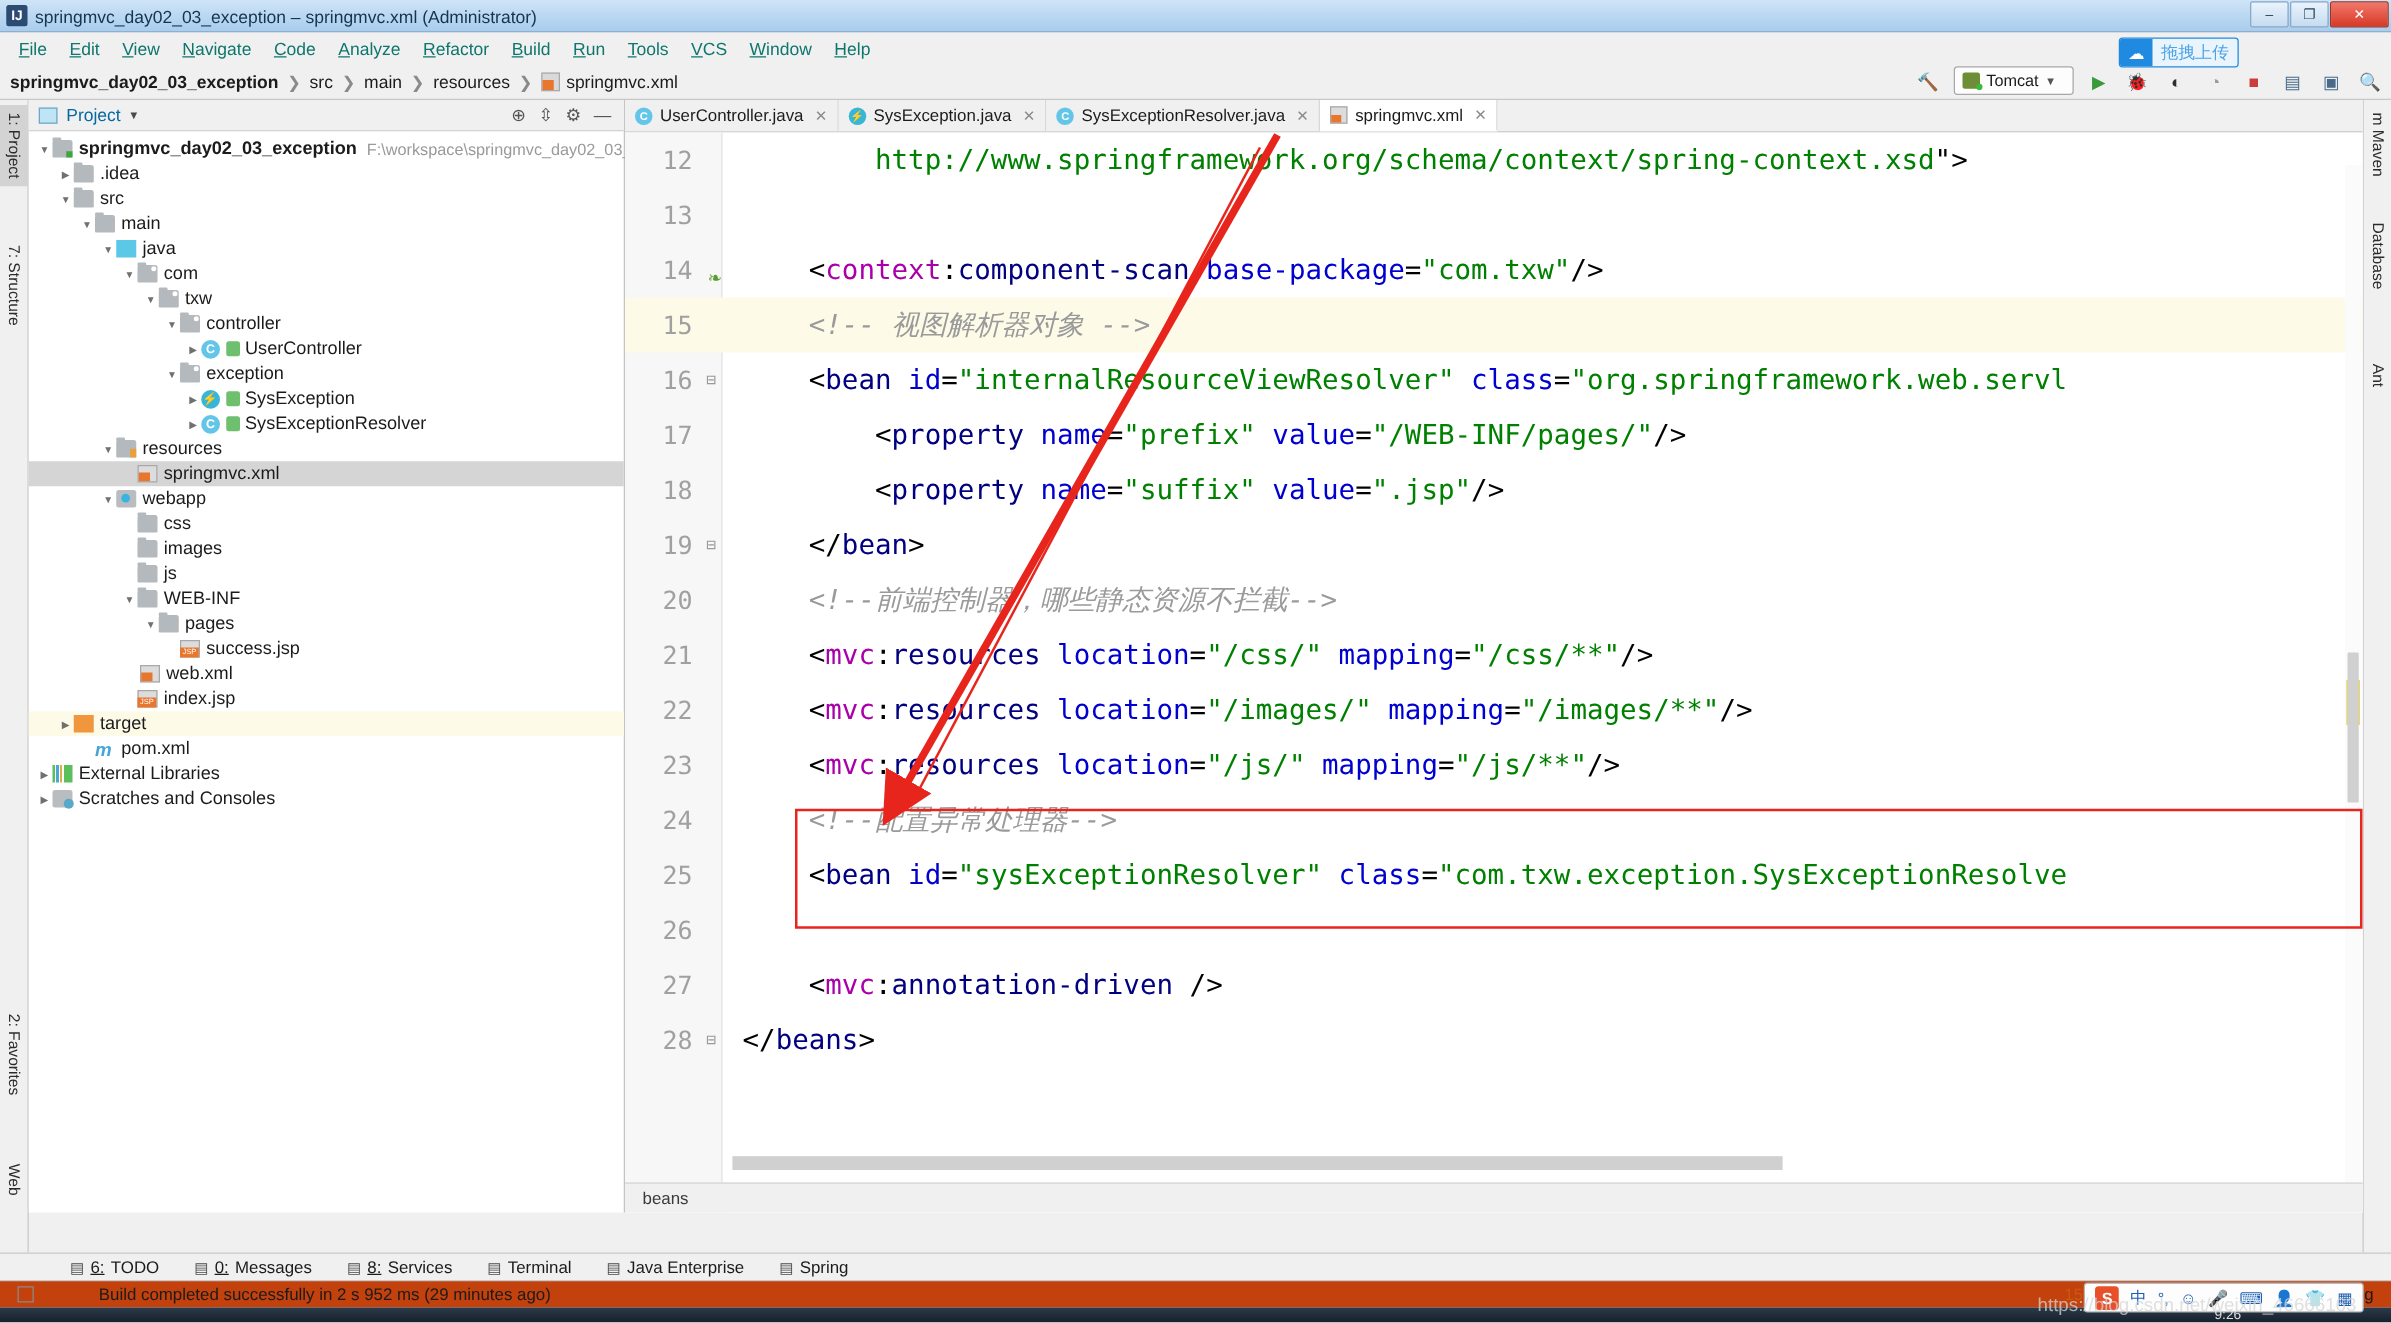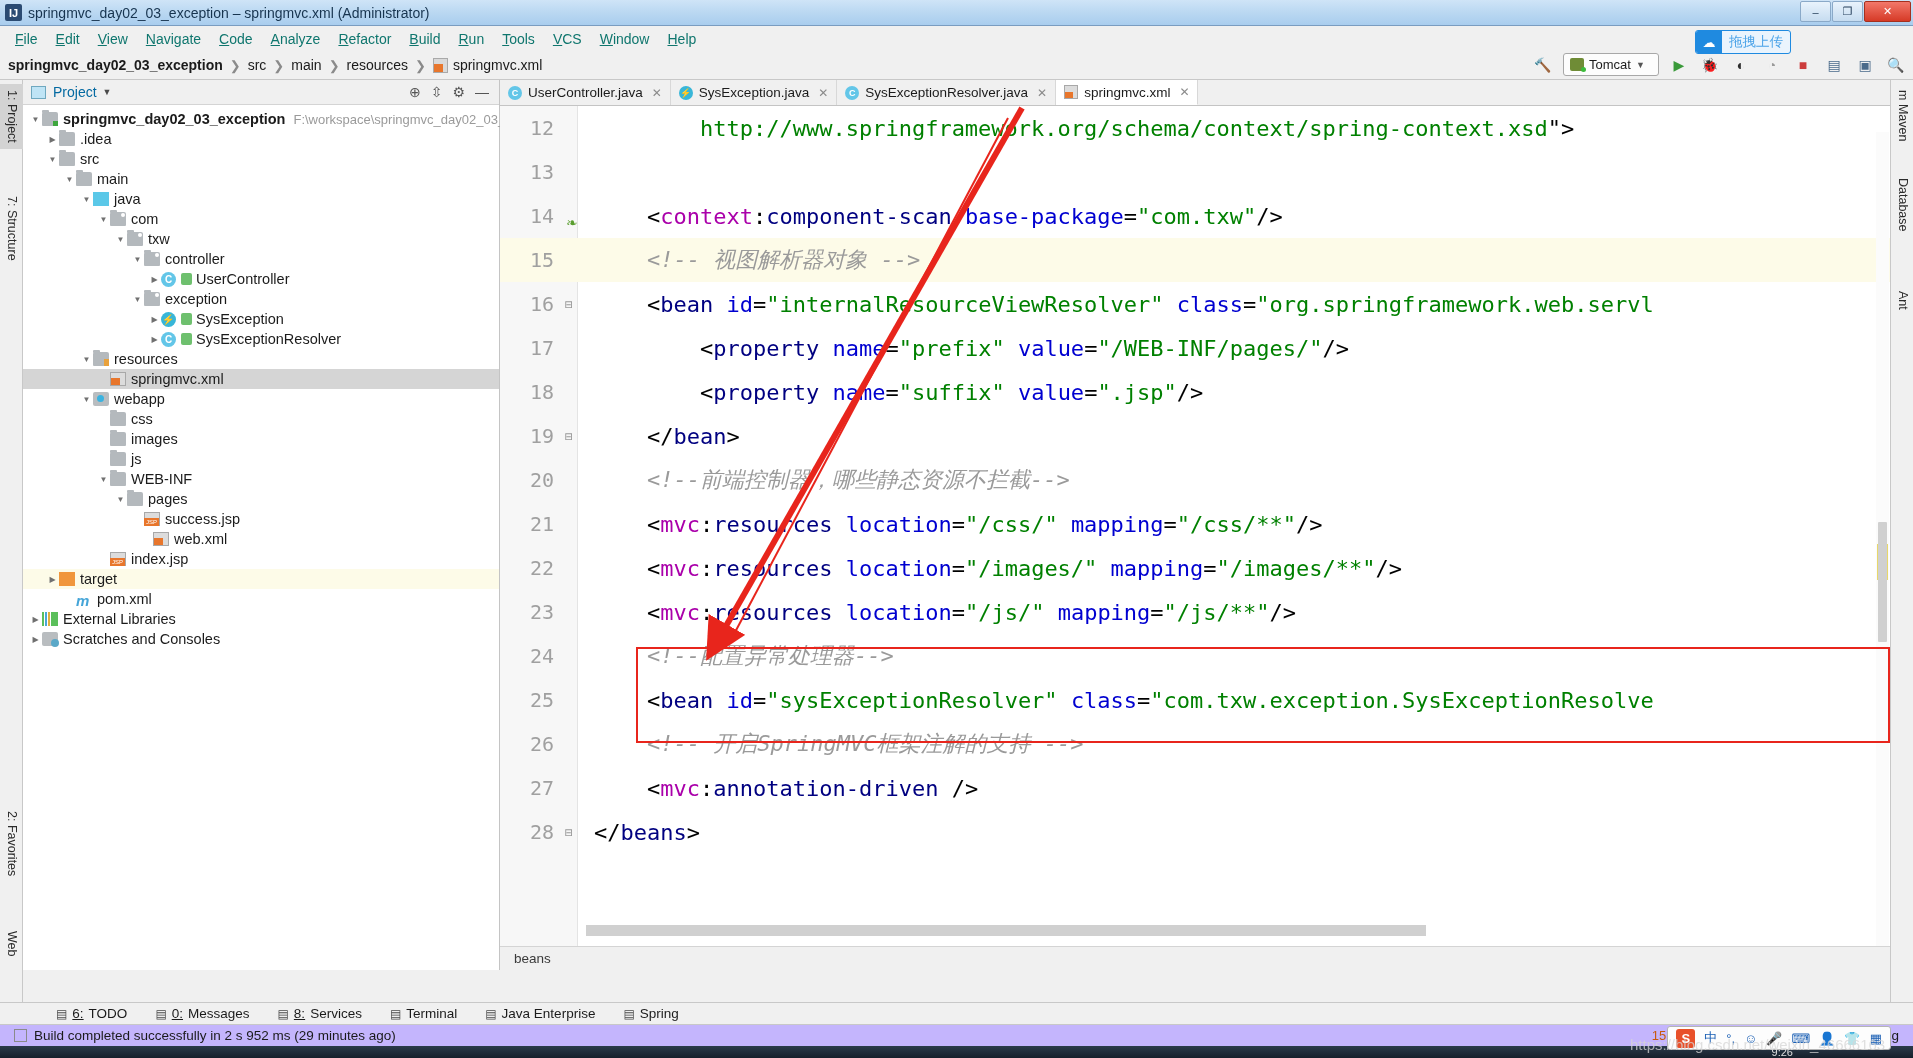--- a/index.html
+++ b/index.html
@@ -239,23 +239,23 @@
     position: absolute; left: 0; top: 1002px; width: 1913px; height: 22px;
     background: #f0f0f0; border-top: 1px solid #c8c8c8;
     display: flex; align-items: center; padding-left: 56px; gap: 28px;
   }
   .btw { font-size: 13.5px; color: #1b1b1b; display: flex; align-items: center; gap: 5px; }
   .btw .u { text-decoration: underline; }
 
   
   .statusbar {
     position: absolute; left: 0; top: 1024px; width: 1913px; height: 22px;
-    background: #c4b5fd; border-top: 1px solid #c8c8c8;
+    background: #c2410c; border-top: 1px solid #c8c8c8;
     display: flex; align-items: center; padding-left: 14px;
-    font-size: 13.5px; color: #1b1b1b;
+    font-size: 13.5px; color: #1b1b1b; gap: 45px;
   }
   .sb-ico { width: 13px; height: 13px; border: 1px solid #8a8a8a; margin-right: 7px; }
   .sb-right { margin-left: auto; display: flex; align-items: center; gap: 10px; padding-right: 14px; }
   .evt-badge { width: 15px; height: 15px; border-radius: 50%; background: #4caf50; color: #fff;
     font-size: 10px; display:flex; align-items:center; justify-content:center; }
 
   
   .taskbar {
     position: absolute; left: 0; top: 1046px; width: 1913px; height: 12px;
     background: linear-gradient(to bottom,#2b3a4a,#16202c);
@@ -495,21 +495,21 @@
         <div class="trow" style="padding-left: 91px;">
           <span class="arrow">▼</span>
           <span class="ico folder"></span>
           <span>pages</span>
         </div>
         <div class="trow" style="padding-left: 108px;">
           <span class="arrow empty">·</span>
           <span class="ico file jsp"></span>
           <span>success.jsp</span>
         </div>
-        <div class="trow" style="padding-left: 117px;">
+        <div class="trow" style="padding-left: 76px;">
           <span class="arrow empty">·</span>
           <span class="ico file xml"></span>
           <span>web.xml</span>
         </div>
         <div class="trow" style="padding-left: 74px;">
           <span class="arrow empty">·</span>
           <span class="ico file jsp"></span>
           <span>index.jsp</span>
         </div>
         <div class="trow target-row" style="padding-left: 23px;">
@@ -568,21 +568,21 @@
           <div class="codeline"><span class="lnum">16</span><span class="fold">⊟</span><span class="ctext"><span class="kw-plain">    </span><span class="kw-brk">&lt;</span><span class="kw-tag">bean </span><span class="kw-attr">id</span><span class="kw-brk">=</span><span class="kw-str">"internalResourceViewResolver"</span><span class="kw-plain"> </span><span class="kw-attr">class</span><span class="kw-brk">=</span><span class="kw-str">"org.springframework.web.servl</span></span></div>
           <div class="codeline"><span class="lnum">17</span><span class="fold"></span><span class="ctext"><span class="kw-plain">        </span><span class="kw-brk">&lt;</span><span class="kw-tag">property </span><span class="kw-attr">name</span><span class="kw-brk">=</span><span class="kw-str">"prefix"</span><span class="kw-plain"> </span><span class="kw-attr">value</span><span class="kw-brk">=</span><span class="kw-str">"/WEB-INF/pages/"</span><span class="kw-brk">/&gt;</span></span></div>
           <div class="codeline"><span class="lnum">18</span><span class="fold"></span><span class="ctext"><span class="kw-plain">        </span><span class="kw-brk">&lt;</span><span class="kw-tag">property </span><span class="kw-attr">name</span><span class="kw-brk">=</span><span class="kw-str">"suffix"</span><span class="kw-plain"> </span><span class="kw-attr">value</span><span class="kw-brk">=</span><span class="kw-str">".jsp"</span><span class="kw-brk">/&gt;</span></span></div>
           <div class="codeline"><span class="lnum">19</span><span class="fold">⊟</span><span class="ctext"><span class="kw-plain">    </span><span class="kw-brk">&lt;/</span><span class="kw-tag">bean</span><span class="kw-brk">&gt;</span></span></div>
           <div class="codeline"><span class="lnum">20</span><span class="fold"></span><span class="ctext"><span class="kw-plain">    </span><span class="kw-cmt">&lt;!--前端控制器，哪些静态资源不拦截--&gt;</span></span></div>
           <div class="codeline"><span class="lnum">21</span><span class="fold"></span><span class="ctext"><span class="kw-plain">    </span><span class="kw-brk">&lt;</span><span class="kw-ns">mvc</span><span class="kw-brk">:</span><span class="kw-tag">resources </span><span class="kw-attr">location</span><span class="kw-brk">=</span><span class="kw-str">"/css/"</span><span class="kw-plain"> </span><span class="kw-attr">mapping</span><span class="kw-brk">=</span><span class="kw-str">"/css/**"</span><span class="kw-brk">/&gt;</span></span></div>
           <div class="codeline"><span class="lnum">22</span><span class="fold"></span><span class="ctext"><span class="kw-plain">    </span><span class="kw-brk">&lt;</span><span class="kw-ns">mvc</span><span class="kw-brk">:</span><span class="kw-tag">resources </span><span class="kw-attr">location</span><span class="kw-brk">=</span><span class="kw-str">"/images/"</span><span class="kw-plain"> </span><span class="kw-attr">mapping</span><span class="kw-brk">=</span><span class="kw-str">"/images/**"</span><span class="kw-brk">/&gt;</span></span></div>
           <div class="codeline"><span class="lnum">23</span><span class="fold"></span><span class="ctext"><span class="kw-plain">    </span><span class="kw-brk">&lt;</span><span class="kw-ns">mvc</span><span class="kw-brk">:</span><span class="kw-tag">resources </span><span class="kw-attr">location</span><span class="kw-brk">=</span><span class="kw-str">"/js/"</span><span class="kw-plain"> </span><span class="kw-attr">mapping</span><span class="kw-brk">=</span><span class="kw-str">"/js/**"</span><span class="kw-brk">/&gt;</span></span></div>
           <div class="codeline"><span class="lnum">24</span><span class="fold"></span><span class="ctext"><span class="kw-plain">    </span><span class="kw-cmt">&lt;!--配置异常处理器--&gt;</span></span></div>
           <div class="codeline"><span class="lnum">25</span><span class="fold"></span><span class="ctext"><span class="kw-plain">    </span><span class="kw-brk">&lt;</span><span class="kw-tag">bean </span><span class="kw-attr">id</span><span class="kw-brk">=</span><span class="kw-str">"sysExceptionResolver"</span><span class="kw-plain"> </span><span class="kw-attr">class</span><span class="kw-brk">=</span><span class="kw-str">"com.txw.exception.SysExceptionResolve</span></span></div>
-          <div class="codeline"><span class="lnum">26</span><span class="fold"></span><span class="ctext"><span class="kw-plain">    </span><span class="kw-cmt">&lt;!-- 开启SpringMVC框架注解的支持 --&gt;</span></span></div>
+          <div class="codeline"><span class="lnum">26</span><span class="fold"></span><span class="ctext"><span class="kw-plain">    </span></span></div>
           <div class="codeline"><span class="lnum">27</span><span class="fold"></span><span class="ctext"><span class="kw-plain">    </span><span class="kw-brk">&lt;</span><span class="kw-ns">mvc</span><span class="kw-brk">:</span><span class="kw-tag">annotation-driven </span><span class="kw-brk">/&gt;</span></span></div>
           <div class="codeline"><span class="lnum">28</span><span class="fold">⊟</span><span class="ctext"><span class="kw-plain"></span><span class="kw-brk">&lt;/</span><span class="kw-tag">beans</span><span class="kw-brk">&gt;</span></span></div>
         </div>
       <div class="vscroll">
         <div class="vmark"></div>
         <div class="vthumb"></div>
       </div>
       <div class="hscroll">
         <div class="hthumb"></div>
       </div>

